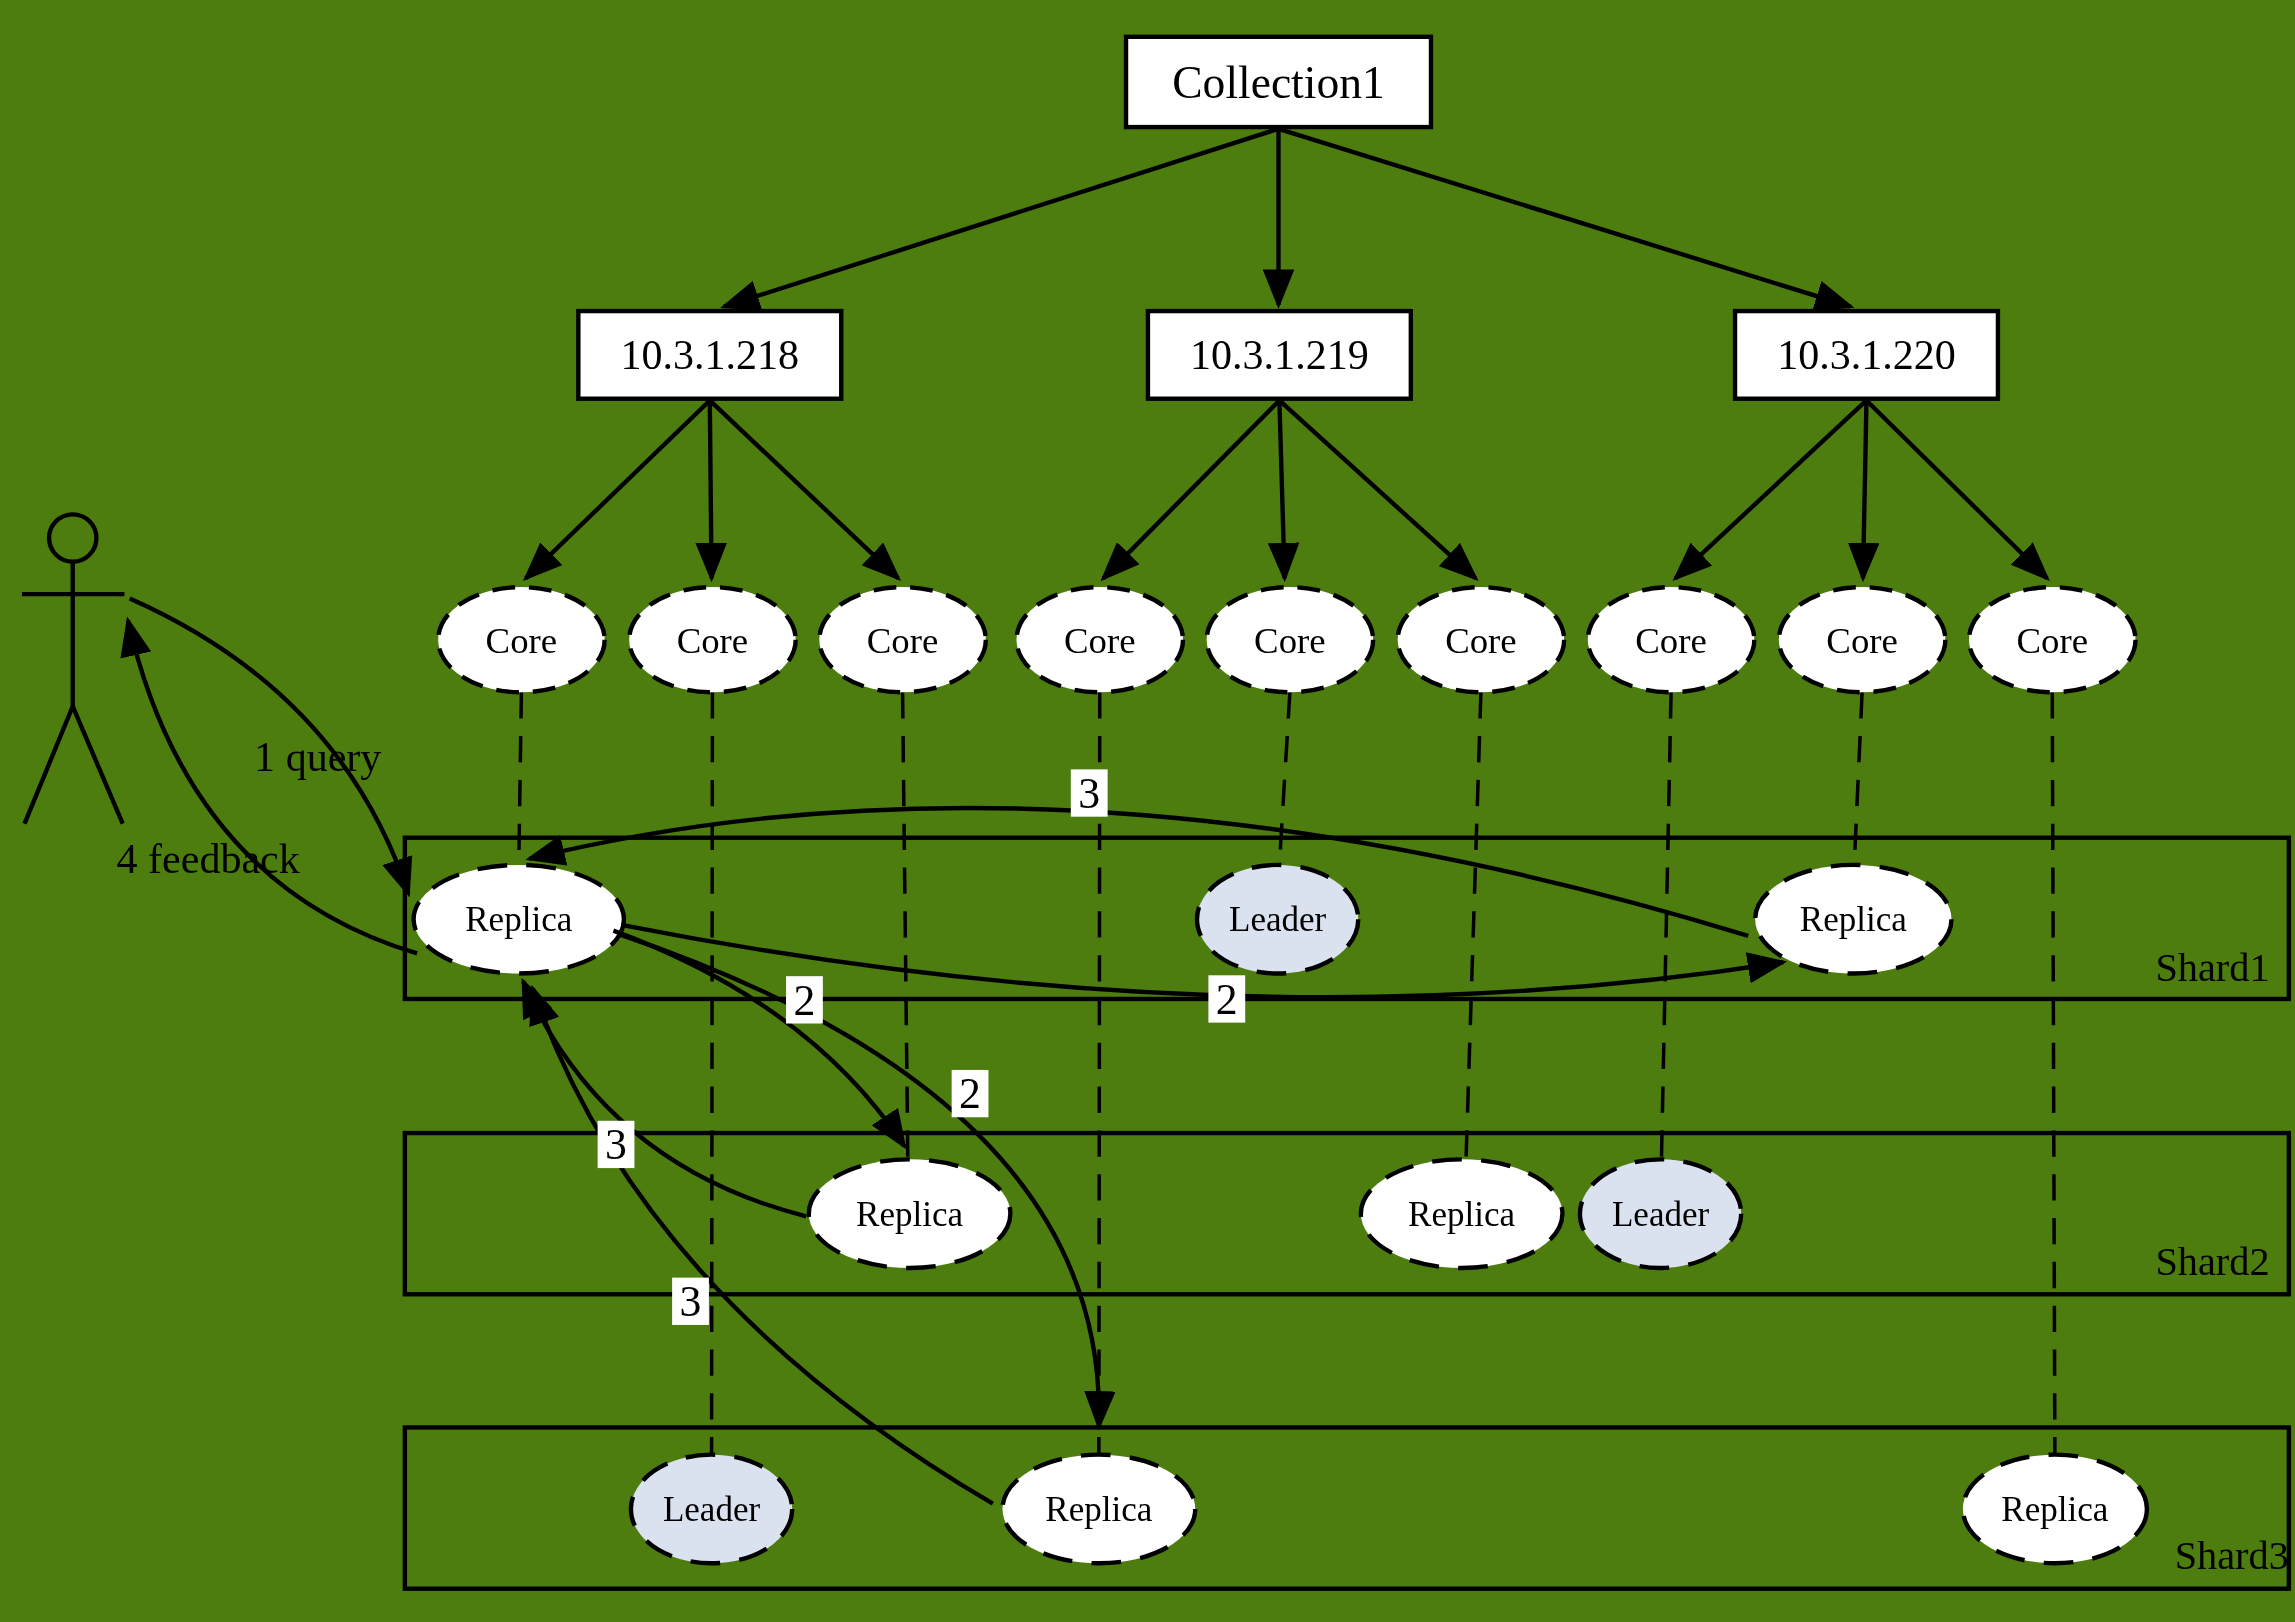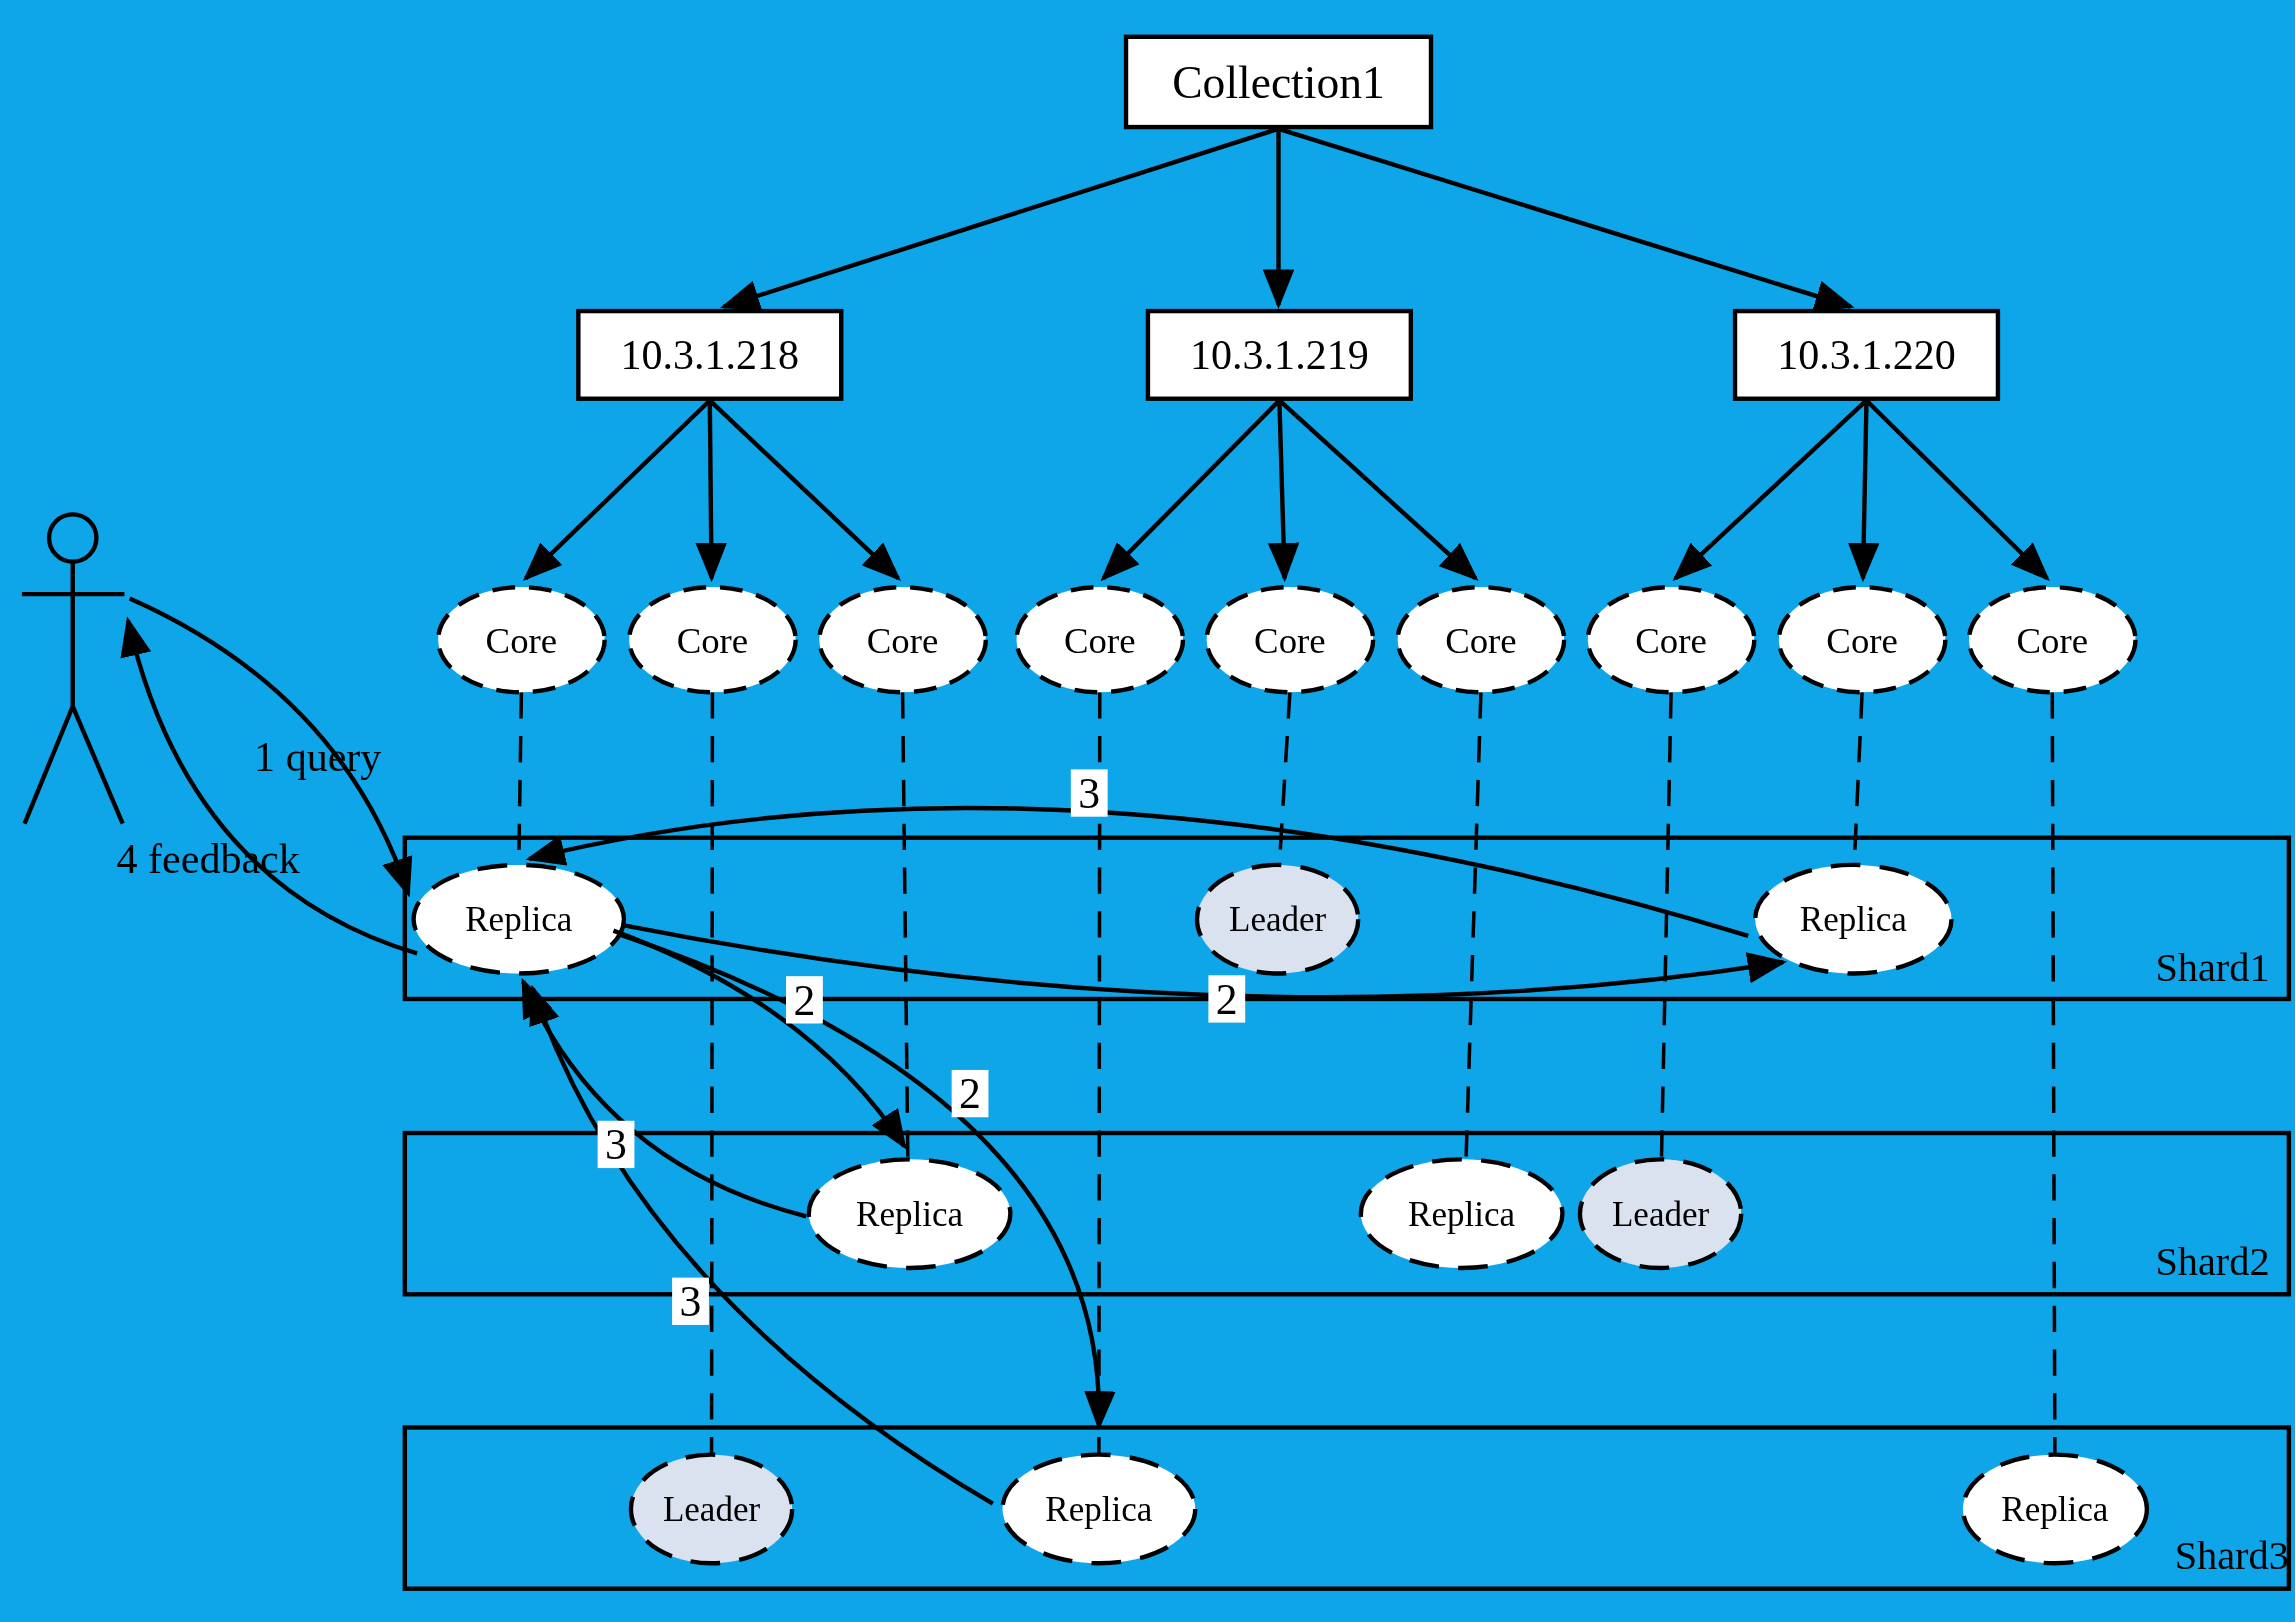--- a/index.html
+++ b/index.html
@@ -1,16 +1,16 @@
 <!DOCTYPE html>
 <html style="font-size:14px"><head>
 <meta charset="utf-8">
 <style>
   html,body { margin:0; padding:0; background:#ffffff; }
-  #canvas { position:relative; width:2295px; height:1622px; background:#0ea5e9; overflow:hidden; }
+  #canvas { position:relative; width:2295px; height:1622px; background:#4d7c0f; overflow:hidden; }
   svg { display:block; }
   svg text { font-family:"Liberation Serif","DejaVu Serif",serif; fill:#000000; }
   .node-label { font-size:40px; }
   .core-label { font-size:42px; }
   .box-label  { font-size:48px; }
   .title-label{ font-size:52px; }
   .shard-label{ font-size:46px; }
   .flow-label { font-size:48px; }
   .step-label { font-size:50px; }
 </style>

